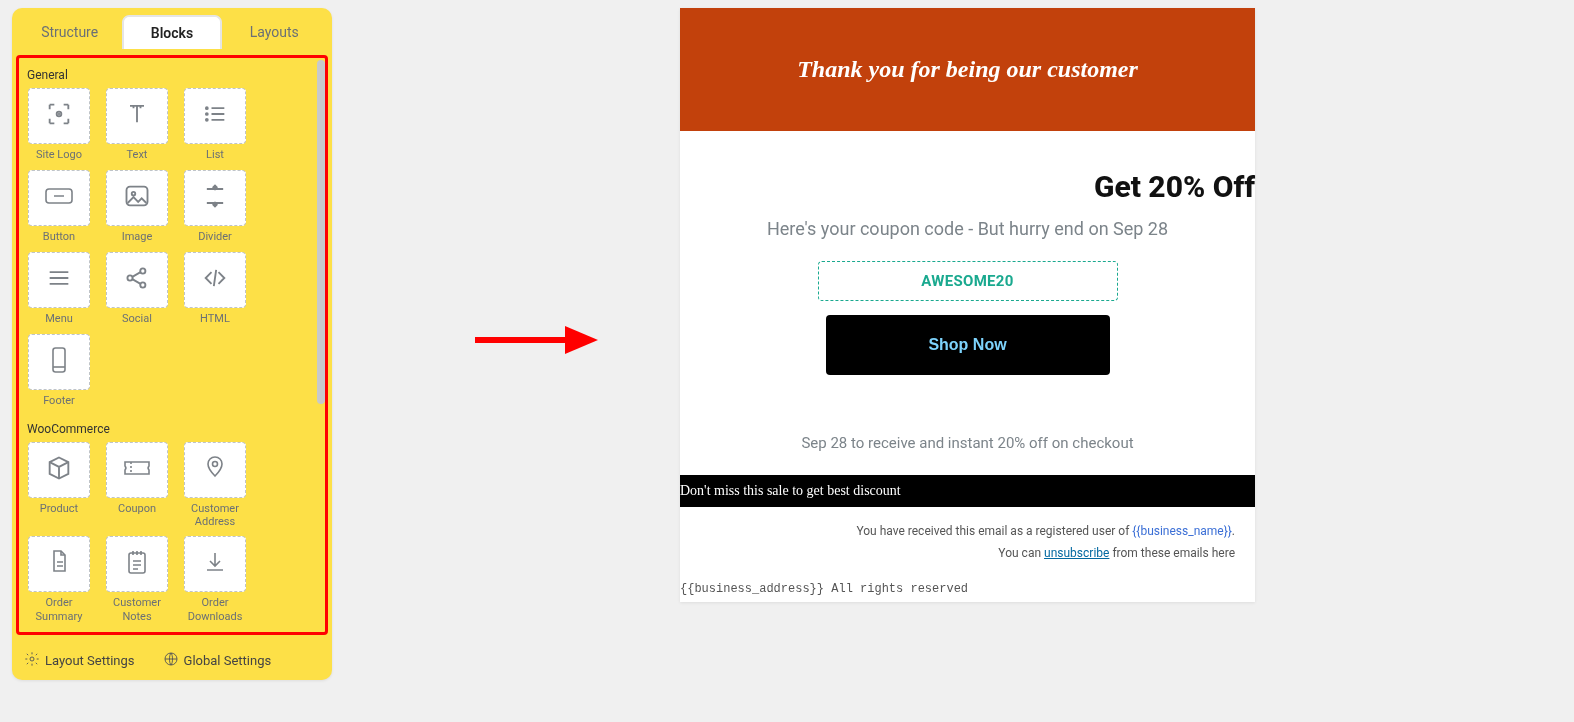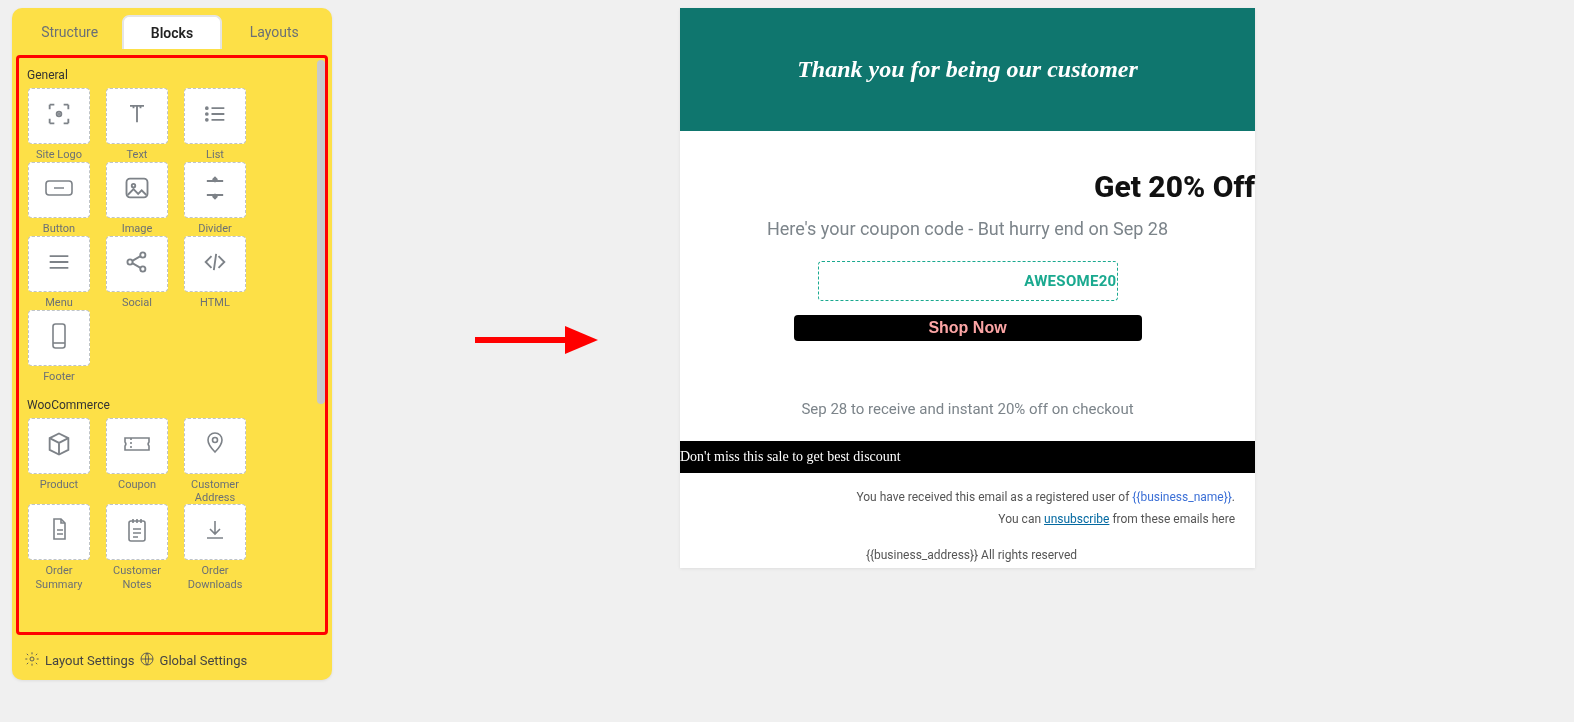--- a/index.html
+++ b/index.html
@@ -65,21 +65,21 @@
   }
 
   .section-title {
     font-size: 12px;
     color: #333;
     margin: 4px 0 6px 2px;
   }
   .block-grid {
     display: flex;
     flex-wrap: wrap;
-    gap: 0 10px;
+    gap: 8px 10px;
     margin-bottom: 14px;
   }
   .block-item {
     width: 68px;
     display: flex;
     flex-direction: column;
     align-items: center;
     cursor: grab;
   }
   .block-box {
@@ -99,21 +99,21 @@
     margin-top: 4px;
     line-height: 1.2;
     min-height: 14px;
   }
   .block-box svg { stroke: #7d8288; fill: none; stroke-width: 1.6; }
 
   
   .panel-footer {
     display: flex;
     align-items: center;
-    gap: 4px;
+    gap: 28px;
     padding: 10px 12px;
     font-size: 13px;
     color: #444;
   }
   .panel-footer .fitem {
     display: flex;
     align-items: center;
     gap: 5px;
     cursor: pointer;
   }
@@ -142,21 +142,21 @@
     justify-content: center;
     padding: 24px 0 18px 0;
     gap: 8px;
     color: #1aa98f;
     font-weight: 800;
     font-size: 22px;
     letter-spacing: 0.3px;
   }
   .logo-row .tm { font-size: 10px; vertical-align: super; margin-left:-2px; }
   .banner {
-    background: #0f766e;
+    background: #c2410c;
     color: #fff;
     font-style: italic;
     font-family: Georgia, "Times New Roman", serif;
     font-weight: 700;
     font-size: 24px;
     text-align: center;
     padding: 48px 20px;
   }
   .headline {
     text-align: right;
@@ -169,36 +169,36 @@
     text-align: center;
     color: #7c848a;
     font-size: 18px;
     margin-top: 14px;
   }
   .coupon-box {
     width: 300px;
     margin: 22px auto 0 auto;
     border: 1.5px dashed #1aa98f;
     border-radius: 4px;
-    text-align: right;
+    text-align: center;
     padding: 10px 0;
     color: #1aa98f;
     font-weight: 700;
     font-size: 15px;
     letter-spacing: 0.3px;
   }
   .shop-btn {
     display: block;
-    width: 348px;
+    width: 284px;
     margin: 14px auto 0 auto;
     background: #000;
-    color: #fca5a5;
+    color: #7dd3fc;
     border: none;
     border-radius: 4px;
-    padding: 4px 0;
+    padding: 21px 0;
     font-size: 16px;
     font-weight: 600;
     cursor: pointer;
   }
   .redeem {
     text-align: center;
     color: #7c848a;
     font-size: 15px;
     margin: 32px 36px 20px 36px;
     line-height: 1.6;
@@ -214,24 +214,24 @@
   .disclaimer {
     text-align: right;
     font-size: 12px;
     color: #555;
     padding: 14px 20px 0 20px;
     line-height: 1.8;
   }
   .disclaimer .placeholder { color: #3b6fd6; }
   .disclaimer a { color: #0369a1; text-decoration: underline; cursor: pointer; }
   .addr {
-    text-align: center;
     font-size: 12px;
     color: #555;
-    padding: 18px 0 6px 8px;
+    padding: 18px 0 6px 0;
+    font-family: Liberation Mono, monospace;
   }
 </style>
 </head>
 <body>
 
 <div class="sidebar">
   <div class="tabs">
     <div class="tab">Structure</div>
     <div class="tab active">Blocks</div>
     <div class="tab">Layouts</div>

